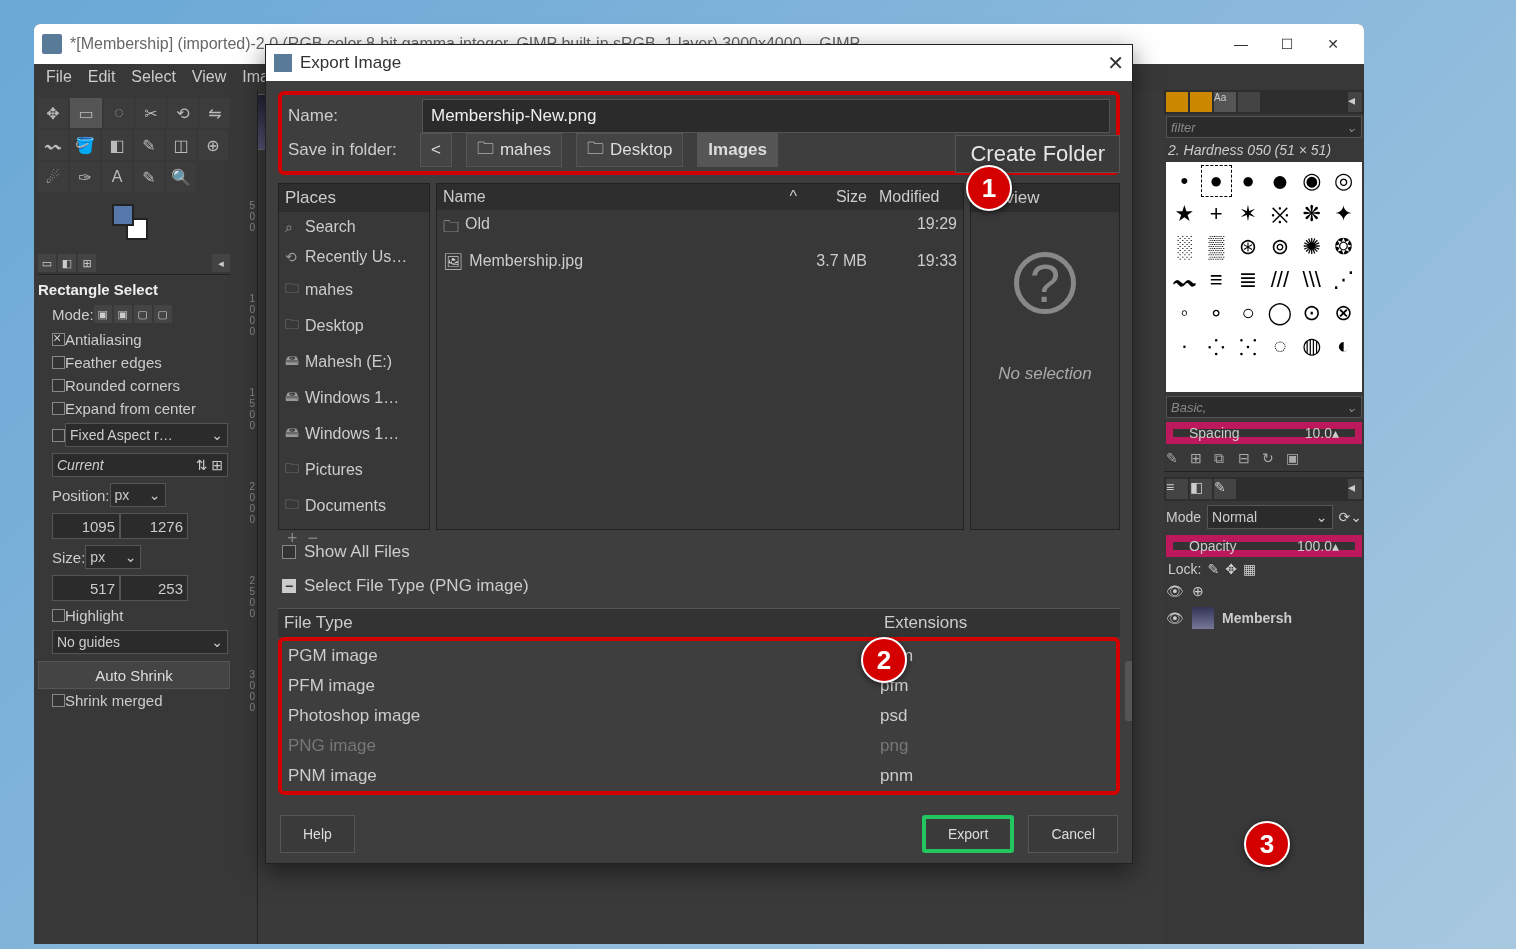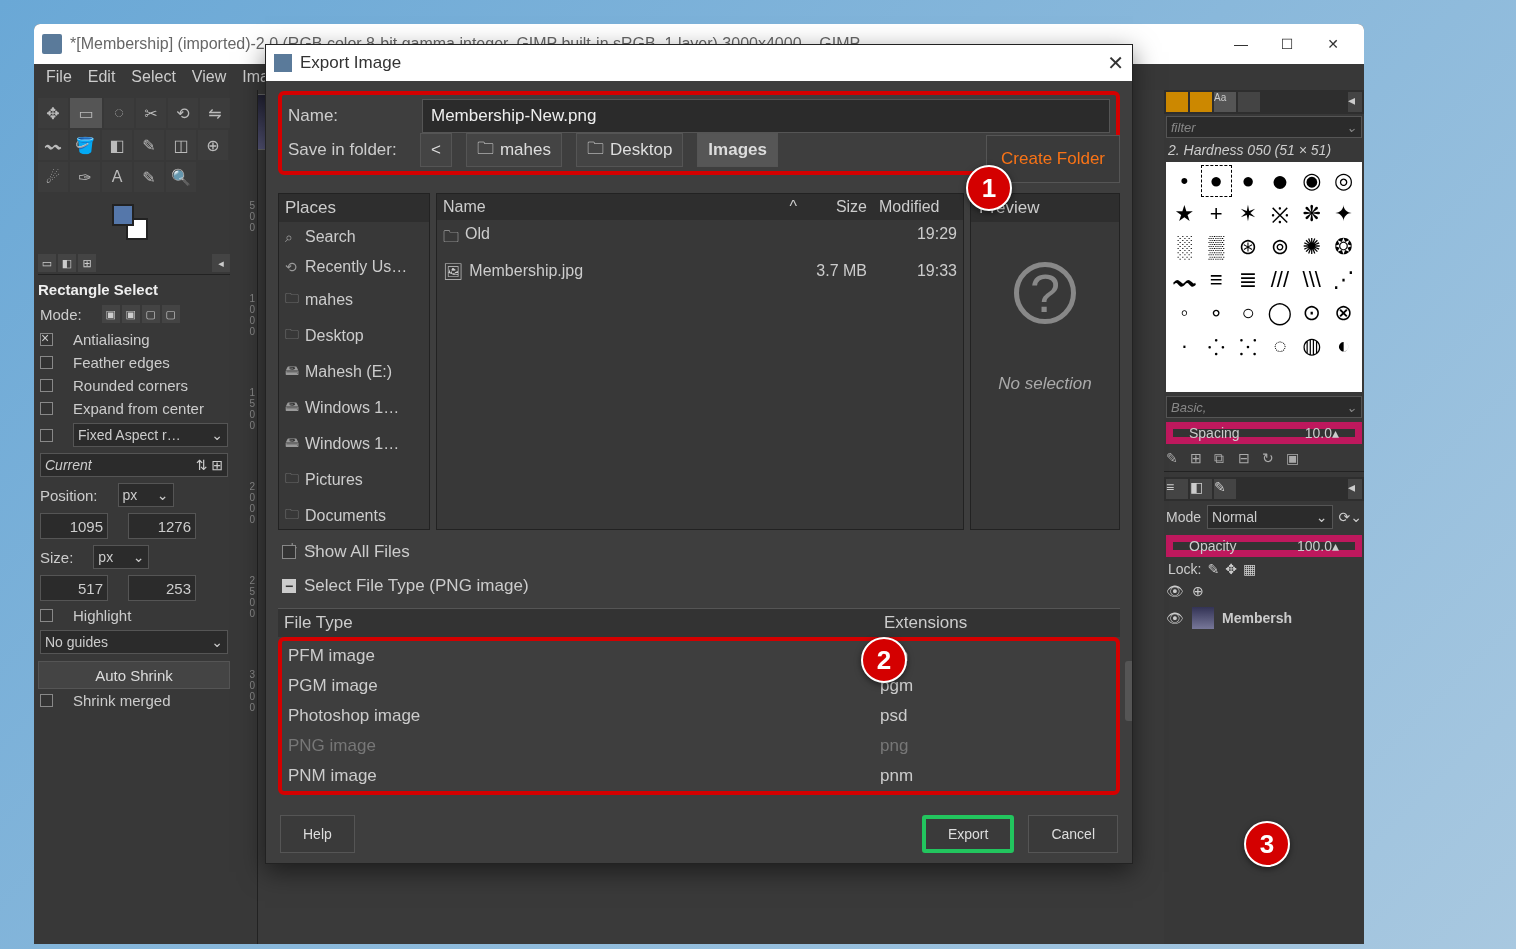--- a/index.html
+++ b/index.html
@@ -18,21 +18,21 @@
 
 .toolbox { width:200px; background:#383838; padding:4px; color:#ccc; font-size:15px; }
 .tool-grid { display:flex; flex-wrap:wrap; gap:2px; padding:4px 0; }
 .tool-grid .tbtn { width:30px; height:30px; background:#3c3c3c; display:flex; align-items:center; justify-content:center; color:#bbb; font-size:16px; }
 .tool-grid .tbtn.sel { background:#555; }
 .fg-bg { margin:8px auto; position:relative; width:56px; height:40px; }
 .fg-bg .fg { position:absolute; left:6px; top:0; width:22px; height:22px; background:#57a; border:2px solid #222; }
 .fg-bg .bg { position:absolute; left:20px; top:14px; width:22px; height:22px; background:#fff; border:2px solid #222; }
 .opt-section { border-top:1px solid #222; padding:4px 0; }
 .opt-title { font-weight:bold; color:#eee; padding:2px 0; }
-.toolbox .row { display:flex; align-items:center; gap:20px; padding:3px 2px; }
+.toolbox .row { display:flex; align-items:center; gap:0; padding:3px 2px;margin-left:12px; }
 .toolbox .ck { width:13px; height:13px; border:1px solid #888; background:#333; flex-shrink:0; }
 .toolbox .ck.on { background:#333; position:relative; }
 .toolbox .ck.on::after { content:"×"; position:absolute; left:0; top:-4px; color:#ccc; font-size:14px; }
 .sel { background:#2b2b2b; border:1px solid #555; height:24px; flex:1; padding:0 4px; display:flex; align-items:center; justify-content:space-between; font-size:14px; }
 .spin { display:flex; align-items:center; background:#2b2b2b; border:1px solid #555; height:26px; width:68px; justify-content:flex-end; padding:0 4px; font-size:15px; }
 .btn-tool { width:100%; height:28px; background:#444; border:1px solid #555; color:#ddd; font-size:15px; margin-top:4px; }
 .small-icons { display:flex; gap:2px; padding:2px 0;}
 .small-icons span{width:18px;height:18px;background:#444;font-size:11px;display:flex;align-items:center;justify-content:center;}
 
 
@@ -65,21 +65,21 @@
 .dlg-title .ic{width:18px;height:18px;background:#5a7a9a;margin-right:8px;}
 .dlg-title .x{margin-left:auto;font-size:20px;color:#333;}
 .dlg-body{flex:1;padding:10px 12px;display:flex;flex-direction:column;gap:10px;overflow:hidden;}
 .name-row{display:flex;align-items:center;gap:16px;}
 .name-row .lbl{width:118px;}
 .name-input{flex:1;height:34px;background:#2b2b2b;border:1px solid #555;color:#eee;padding:0 8px;font-size:17px;}
 .path-row{display:flex;align-items:center;gap:14px;}
 .path-row .lbl{width:118px;}
 .crumb{height:34px;background:#444;border:1px solid #555;display:flex;align-items:center;padding:0 10px;gap:6px;color:#ddd;font-size:17px;}
 .crumb.active{background:#565656;font-weight:bold;}
-.create-btn{margin-left:auto;height:48px;padding:0 14px;background:#3a3a3a;border:1px solid #555;color:#f97316;font-size:17px;}
+.create-btn{margin-left:auto;height:38px;padding:0 14px;background:#3a3a3a;border:1px solid #555;color:#e5e5e5;font-size:22px;}
 .highlight-box{border:4px solid #d40000;border-radius:6px;padding:4px 6px;display:flex;flex-direction:column;gap:0;}
 
 .browser{display:flex;gap:6px;flex:1;min-height:0;}
 .places{width:152px;background:#383838;border:1px solid #222;display:flex;flex-direction:column;}
 .places .head{background:#2e2e2e;padding:4px 6px;}
 .places .item{padding:6px 6px;display:flex;align-items:center;gap:6px;font-size:16px;}
 .places .item .ic{width:14px;color:#999;font-size:14px;}
 .places-foot{margin-top:auto;display:flex;gap:10px;padding:4px 8px;color:#888;font-size:18px;}
 .filelist{flex:1;background:#383838;border:1px solid #222;display:flex;flex-direction:column;}
 .fl-head{display:flex;background:#2e2e2e;font-size:16px;}
@@ -487,26 +487,26 @@
         <span>Select File Type (PNG image)</span>
       </div>
 
     <div class="ft-table">
       <div class="ft-head">
         <div class="c1">File Type</div>
         <div class="c2">Extensions</div>
       </div>
       <div class="ft-list">
         <div class="ft-row">
+            <div class="c1">PGM image</div>
+            <div class="c2">pgm</div>
+          </div>
+        <div class="ft-row">
             <div class="c1">PFM image</div>
             <div class="c2">pfm</div>
-          </div>
-        <div class="ft-row">
-            <div class="c1">PGM image</div>
-            <div class="c2">pgm</div>
           </div>
         <div class="ft-row">
             <div class="c1">Photoshop image</div>
             <div class="c2">psd</div>
           </div>
         <div class="ft-row muted">
             <div class="c1">PNG image</div>
             <div class="c2">png</div>
           </div>
         <div class="ft-row">

